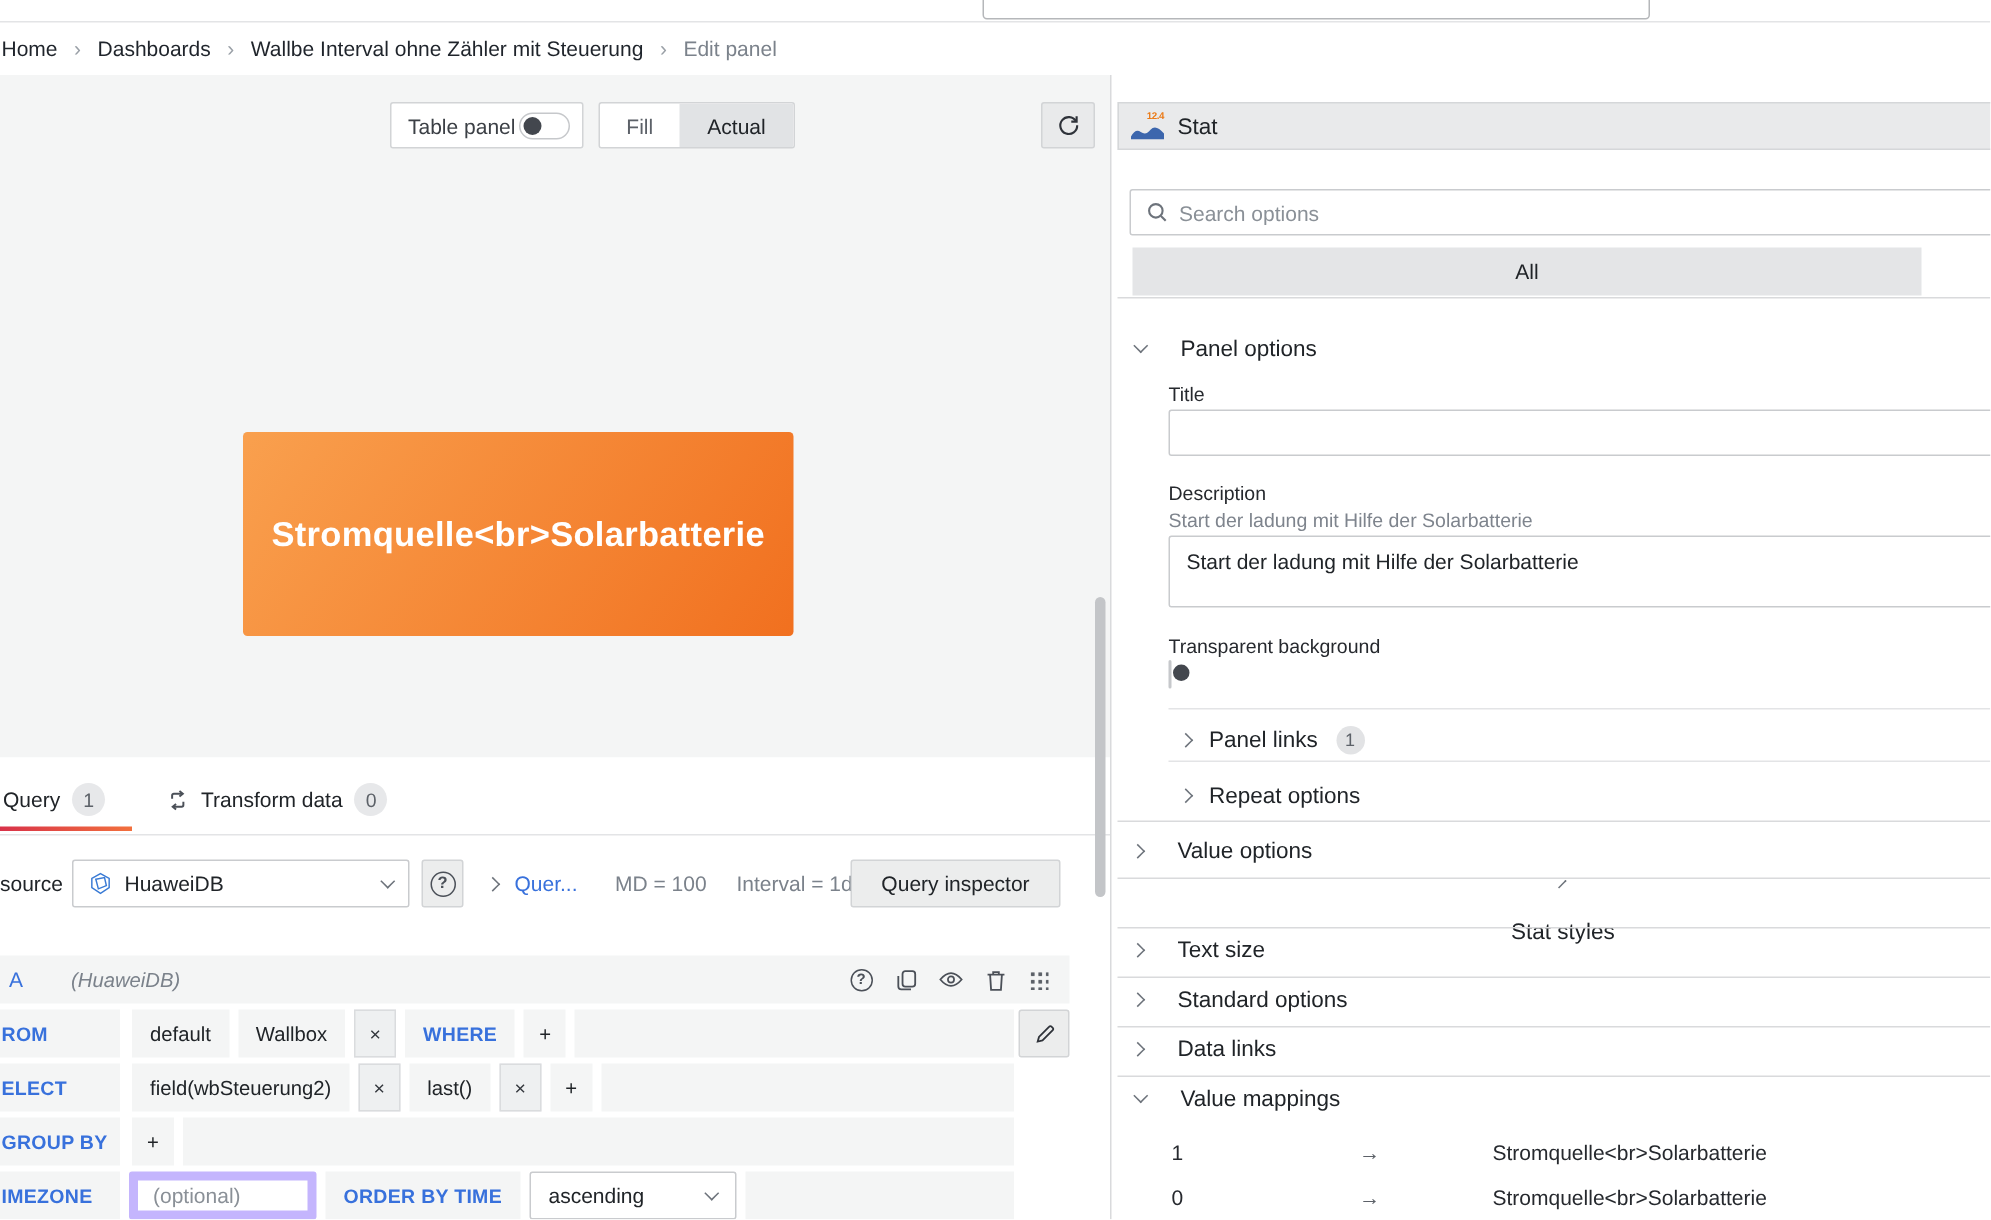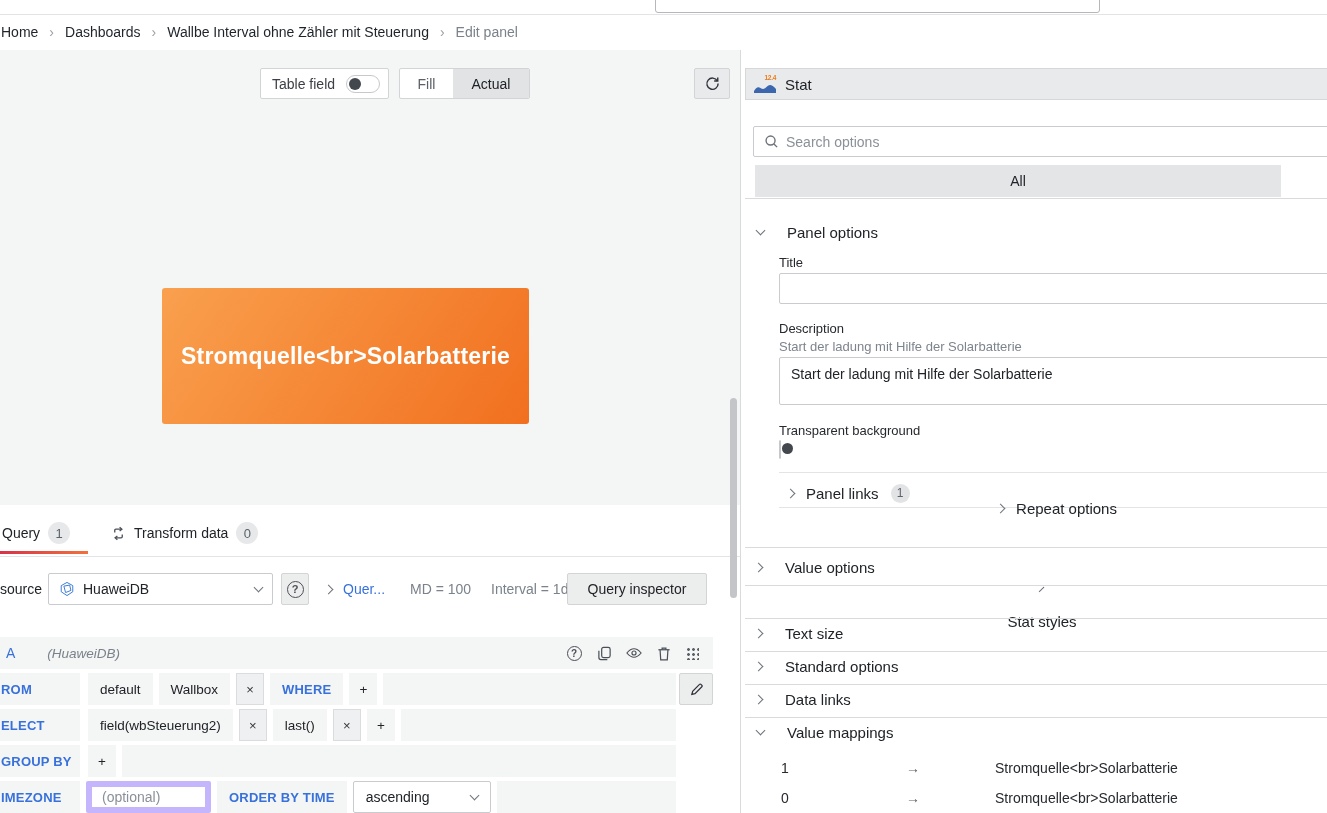--- a/index.html
+++ b/index.html
@@ -114,21 +114,21 @@
     <span class="bc-sep">›</span>
     <span class="bc-item">Wallbe Interval ohne Zähler mit Steuerung</span>
     <span class="bc-sep">›</span>
     <span class="bc-item bc-current">Edit panel</span>
   </div>
 
   
   <div class="canvas">
 
     <div class="tbtn btn-white btn-border" style="left:260px; top:18px; width:129px; justify-content:space-between; padding:0 8px 0 11px;">
-      <span style="color:#3c4046;">Table field</span>
+      <span style="color:#3c4046;">Table panel</span>
       <span class="toggle"></span>
     </div>
 
     <div class="tbtn btn-white btn-border" style="left:399px; top:18px; width:131px; padding:0; overflow:hidden;">
       <span class="seg" style="width:53px; color:#5c6168;">Fill</span>
       <span class="seg" style="flex:1; background:#e1e3e5; font-weight:500;">Actual</span>
     </div>
 
 
     <div class="tbtn btn-gray btn-border" style="left:694px; top:18px; width:36px; justify-content:center;">
@@ -314,21 +314,21 @@
   <span class="opt-label" style="top:423px;">Transparent background</span>
   <span class="toggle small abs" style="left:779px; top:441px;"></span>
 
   <div class="hline" style="left:779px; top:472px; width:548px;"></div>
   <div class="sub-row" style="top:481px;">
     <span class="chv right gray"></span>
     <span>Panel links</span>
     <span class="circle-badge">1</span>
   </div>
   <div class="hline" style="left:779px; top:507px; width:548px;"></div>
-  <div class="sub-row" style="top:496px;justify-content:center;">
+  <div class="sub-row" style="top:518px;">
     <span class="chv right gray"></span>
     <span>Repeat options</span>
   </div>
   <div class="hline" style="left:745px; top:547px; width:582px; background:#d9dadc;"></div>
 
   
   <div class="sec-header" style="top:556px;">
     <span class="chv right gray"></span>
     <span>Value options</span>
   </div>

